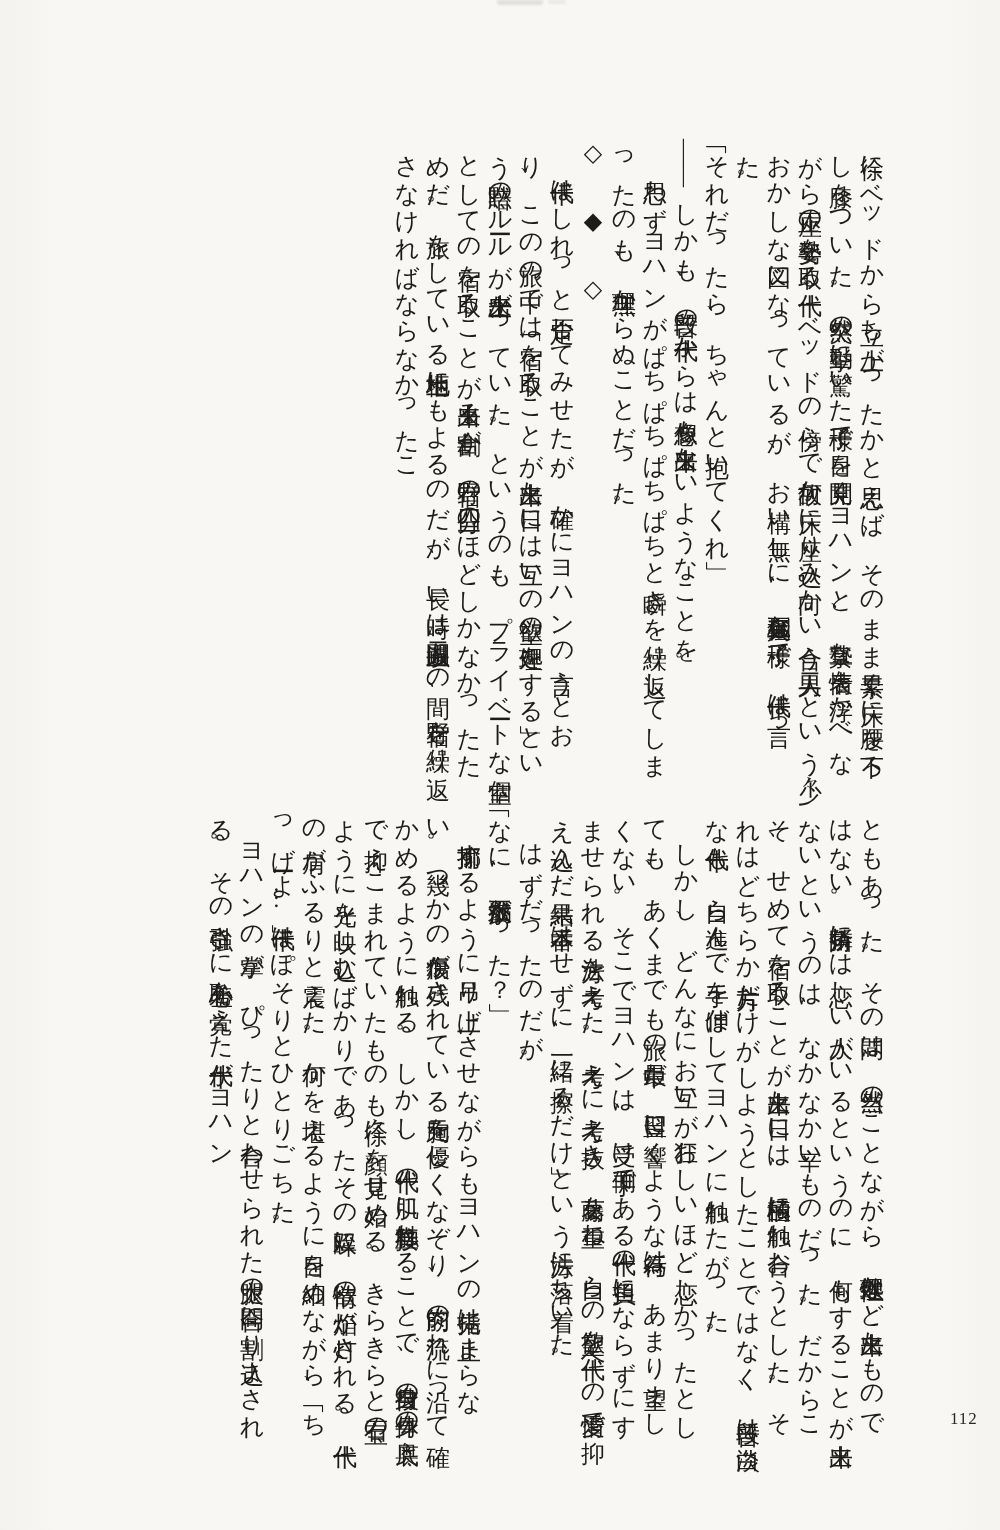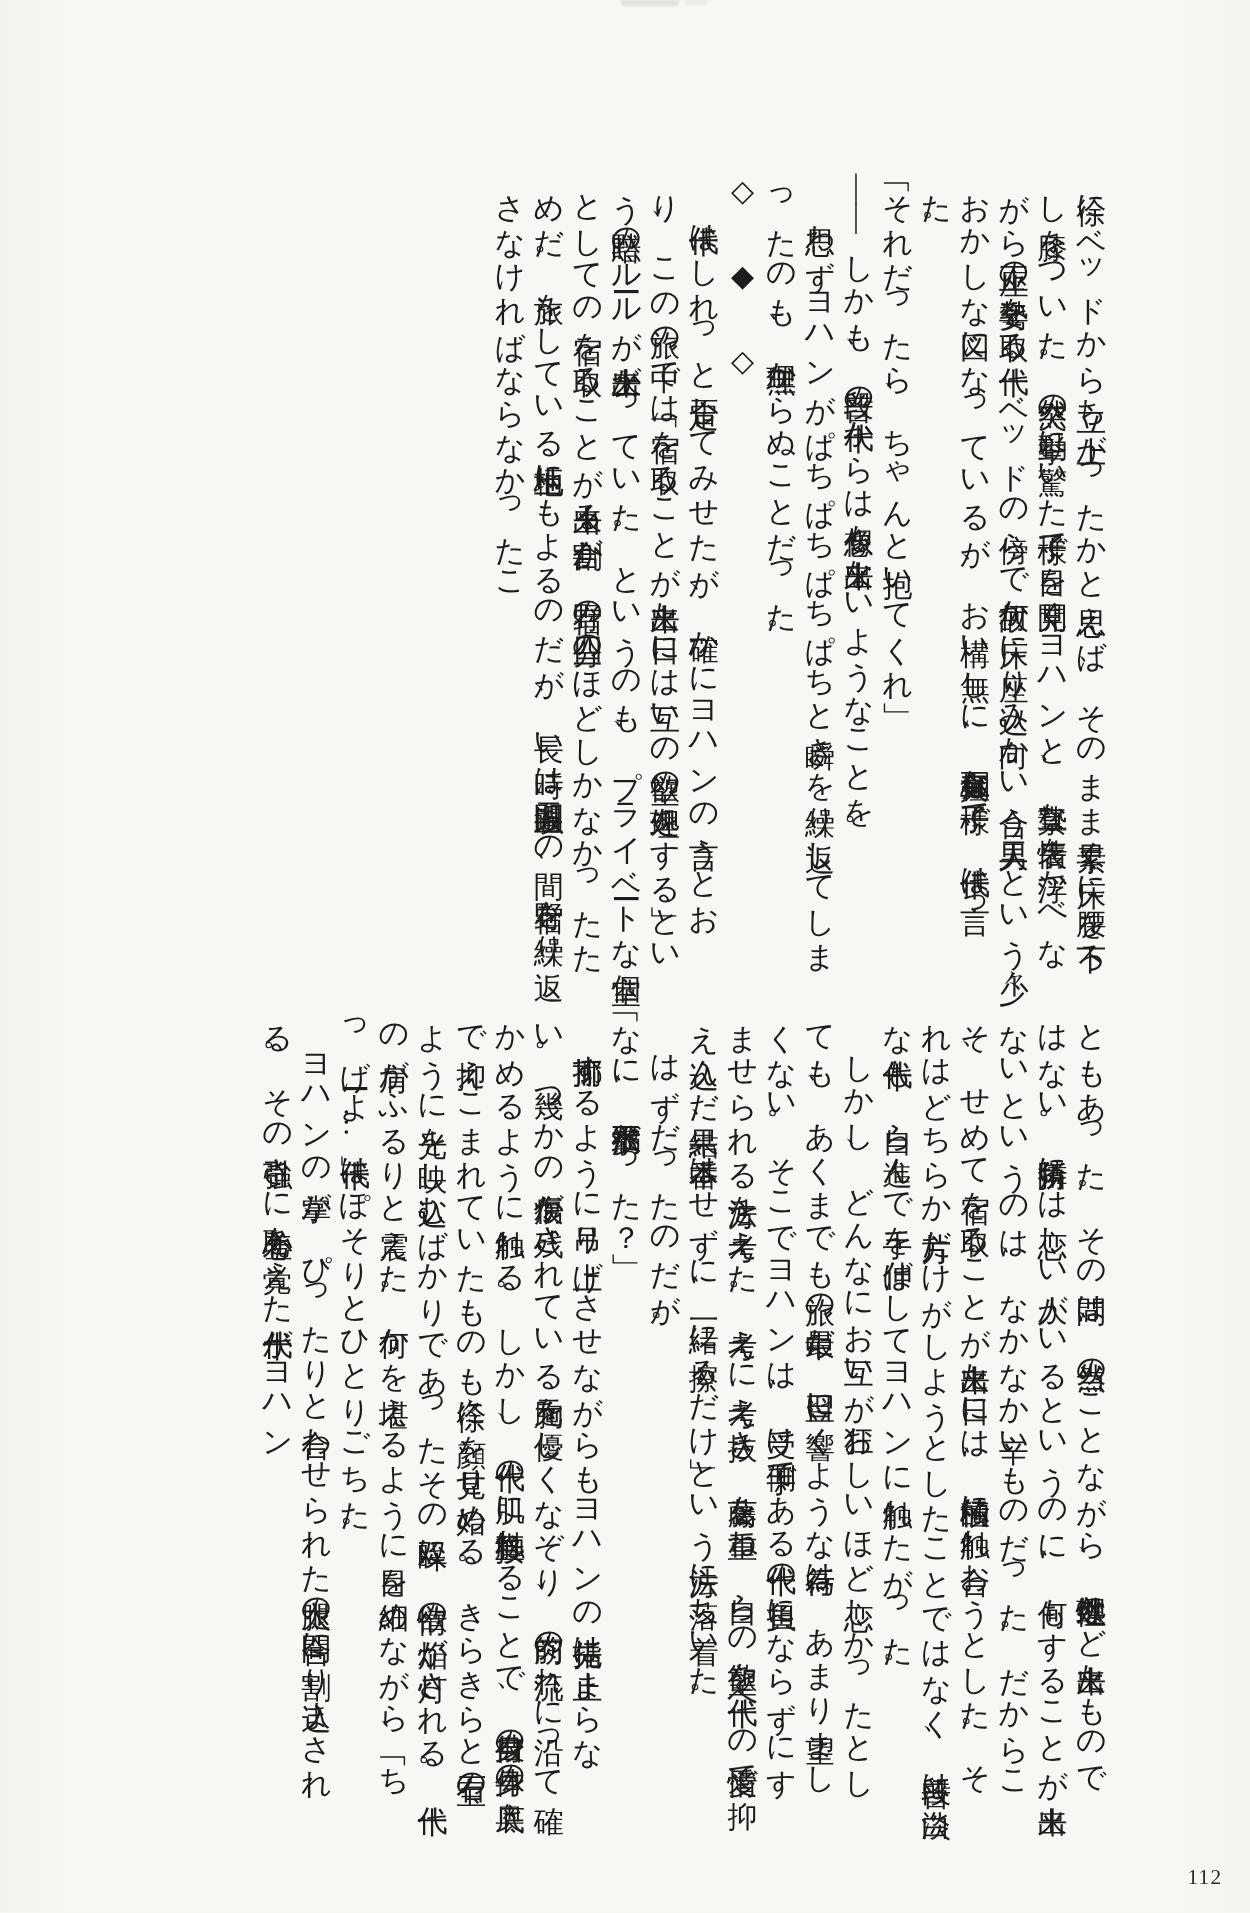--- a/index.html
+++ b/index.html
@@ -34,21 +34,21 @@
   #bottom-block { top: 803px; }
   .vblock p { margin: 0; }
   .indent { text-indent: 1em; }   
   .g2 { margin-block-start: 62px; }   
   .divider-line {
     letter-spacing: 8px;        
   }
   .page-number {
     position: absolute;
     left: 950px;
-    top: 1492px;
+    top: 1409px;
     font-size: 17px;
     letter-spacing: 1px;
     color: #2a2927;
   }
   .scan-artifact {
     position: absolute;
     background: #b9b7b4;
     opacity: 0.35;
     filter: blur(1px);
     border-radius: 0 0 3px 3px;

